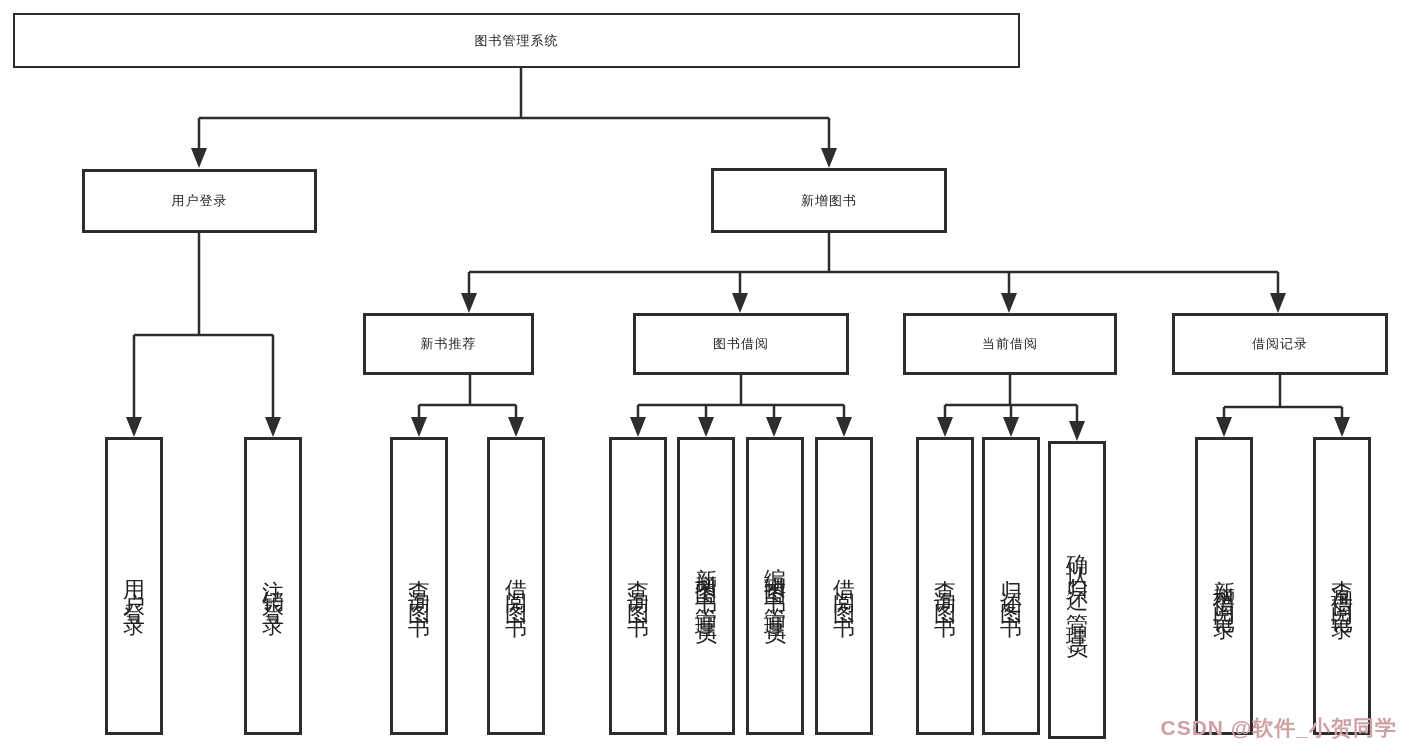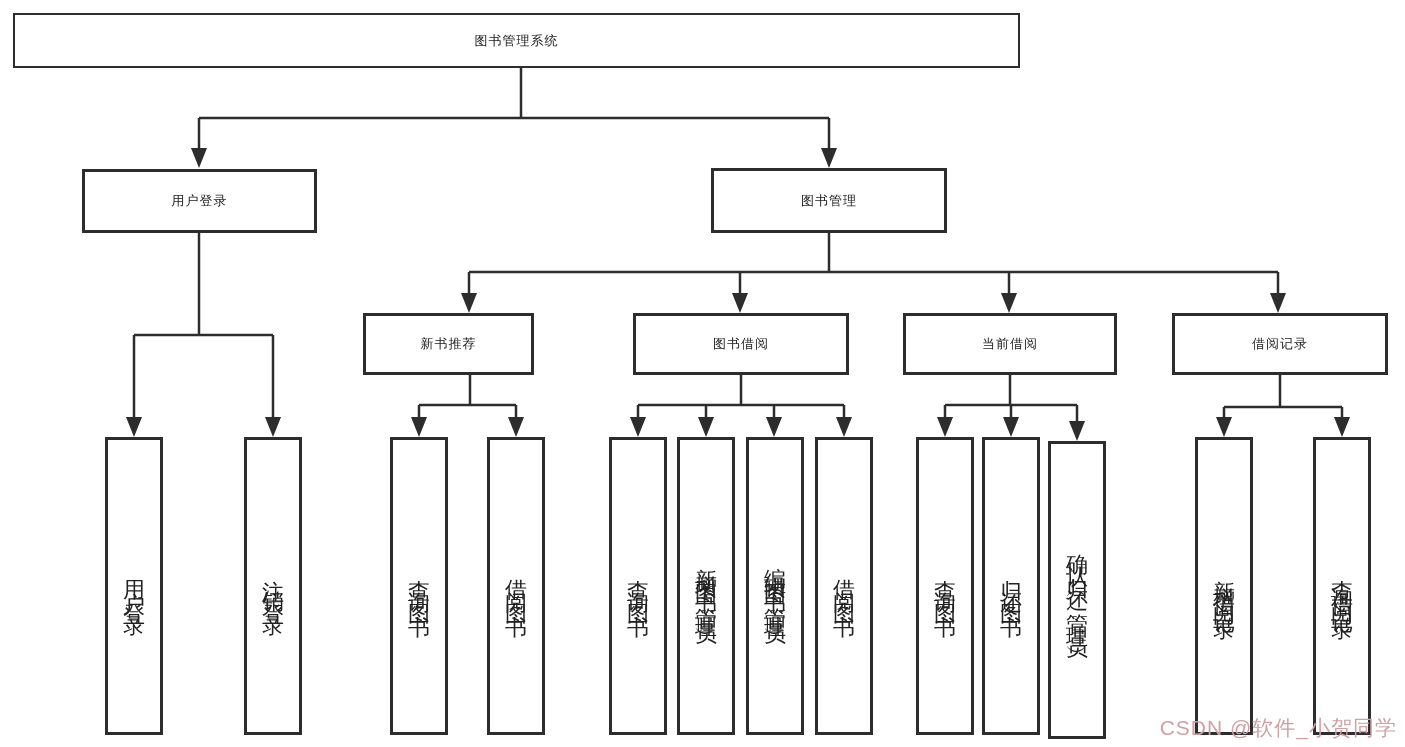--- a/index.html
+++ b/index.html
@@ -42,20 +42,21 @@
   .ls-m span{letter-spacing:8px;}
   .v0{left:105px;} .v1{left:244px;}
   .v2{left:390px;} .v3{left:487px;}
   .v4{left:609px;} .v5{left:677px;} .v6{left:746px;} .v7{left:815px;}
   .v8{left:916px;} .v9{left:982px;} .v10{left:1048px;top:441px;}
   .v11{left:1195px;} .v12{left:1313px;}
   .watermark{
     position:absolute;right:8px;bottom:5px;
     font-size:21px;color:var(--watermark);letter-spacing:1px;
     white-space:nowrap;
+    font-weight:bold;
   }
 </style>
 </head>
 <body>
 
 <svg id="connectors" viewBox="0 0 1405 747" xmlns="http://www.w3.org/2000/svg">
   <g style="stroke:var(--line);stroke-width:2.5;fill:none;">
     <path d="M521 68 V118 M199 118 H829 M199 118 V150 M829 118 V150"></path>
     <path d="M199 232 V335 M134 335 H273 M134 335 V419 M273 335 V419"></path>
     <path d="M829 233 V272 M469 272 H1278 M469 272 V295 M740 272 V295 M1009 272 V295 M1278 272 V295"></path>
@@ -83,21 +84,21 @@
     <polygon points="1003,417 1019,417 1011,437"></polygon>
     <polygon points="1069,421 1085,421 1077,441"></polygon>
     <polygon points="1216,417 1232,417 1224,437"></polygon>
     <polygon points="1334,417 1350,417 1342,437"></polygon>
   </g>
 </svg>
 
 <div class="box b-root">图书管理系统</div>
 
 <div class="box b-login">用户登录</div>
-<div class="box b-mgmt">图书管理</div>
+<div class="box b-mgmt">新增图书</div>
 
 <div class="box b-l3 b-newrec">新书推荐</div>
 <div class="box b-l3 b-borrow">图书借阅</div>
 <div class="box b-l3 b-current">当前借阅</div>
 <div class="box b-l3 b-records">借阅记录</div>
 
 <div class="vbox v0 ls-l">
   <span>用户登录</span>
   </div>
 <div class="vbox v1 ls-l">

